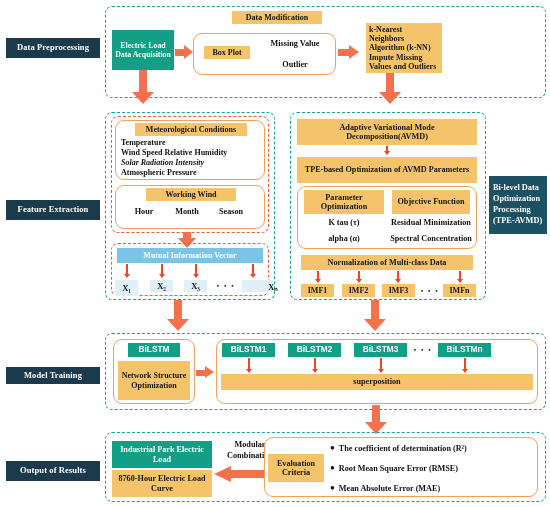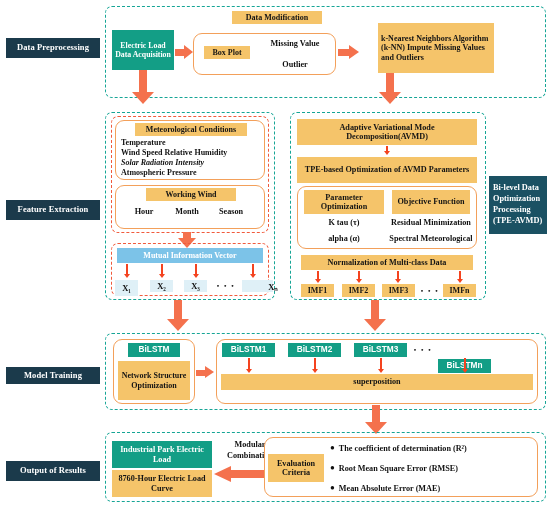--- a/index.html
+++ b/index.html
@@ -87,21 +87,21 @@
   <div class="abs amber" style="left:232px;top:11px;width:90px;height:13px;font-size:8px;text-align:center;">Data Modification</div>
 
   <div class="abs panel" style="left:193px;top:33px;width:143px;height:42px;"></div>
 
   <div class="abs amber" style="left:204px;top:46px;width:46px;height:13px;font-size:8px;">Box Plot</div>
 
   <div class="abs plaintext" style="left:260px;top:38px;width:70px;height:13px;font-size:8.2px;justify-content:center;">Missing Value</div>
 
   <div class="abs plaintext" style="left:260px;top:59px;width:70px;height:13px;font-size:8.2px;justify-content:center;">Outlier</div>
 
-  <div class="abs amber" style="left:378px;top:23px;width:116px;height:50px;font-size:8px;padding:0 3px;text-align:left;justify-content:flex-start;">k-Nearest Neighbors Algorithm   (k-NN) Impute Missing Values and Outliers</div>
+  <div class="abs amber" style="left:366px;top:23px;width:76px;height:50px;font-size:8px;padding:0 3px;text-align:left;justify-content:flex-start;">k-Nearest Neighbors Algorithm   (k-NN) Impute Missing Values and Outliers</div>
 
   <div class="arrow-r" style="left:175px;top:45px;width:18px;height:14px;">
     <div class="shaft" style="left:0;top:4px;width:11px;height:7px;"></div>
     <div class="head" style="left:9px;top:0;border-top:7px solid transparent;border-bottom:7px solid transparent;border-left:9px solid #f4714d;"></div>
   </div>
 
   <div class="arrow-r" style="left:338px;top:45px;width:22px;height:14px;">
     <div class="shaft" style="left:0;top:4px;width:13px;height:7px;"></div>
     <div class="head" style="left:11px;top:0;border-top:7px solid transparent;border-bottom:7px solid transparent;border-left:10px solid #f4714d;"></div>
   </div>
@@ -181,21 +181,21 @@
 
   <div class="abs panel" style="left:297px;top:186px;width:180px;height:63px;"></div>
 
   <div class="abs amber" style="left:304px;top:190px;width:80px;height:24px;font-size:8.2px;">Parameter Optimization</div>
 
   <div class="abs amber" style="left:392px;top:190px;width:78px;height:24px;font-size:8.2px;">Objective Function</div>
 
   <div class="abs plaintext" style="left:303px;top:217px;width:82px;height:13px;font-size:8.2px;justify-content:center;">K      tau (τ)</div>
   <div class="abs plaintext" style="left:303px;top:233px;width:82px;height:13px;font-size:8.2px;justify-content:center;">alpha (α)</div>
   <div class="abs plaintext" style="left:386px;top:217px;width:90px;height:13px;font-size:8.2px;justify-content:center;">Residual Minimization</div>
-  <div class="abs plaintext" style="left:386px;top:233px;width:90px;height:13px;font-size:8.2px;justify-content:center;">Spectral Meteorological</div>
+  <div class="abs plaintext" style="left:386px;top:233px;width:90px;height:13px;font-size:8.2px;justify-content:center;">Spectral Concentration</div>
 
   <div class="abs amber" style="left:301px;top:255px;width:172px;height:15px;font-size:8.2px;">Normalization of Multi-class Data</div>
 
   <div class="thin-arrow" style="left:317px;top:271px;width:1.6px;height:9px;"></div>
   <div class="thin-head" style="left:315px;top:279px;"></div>
   <div class="thin-arrow" style="left:358px;top:271px;width:1.6px;height:9px;"></div>
   <div class="thin-head" style="left:356px;top:279px;"></div>
   <div class="thin-arrow" style="left:397px;top:271px;width:1.6px;height:9px;"></div>
   <div class="thin-head" style="left:395px;top:279px;"></div>
   <div class="thin-arrow" style="left:459px;top:271px;width:1.6px;height:9px;"></div>
@@ -231,21 +231,21 @@
     <div class="shaft" style="left:0;top:3.5px;width:11px;height:6px;"></div>
     <div class="head" style="left:9px;top:0;border-top:6.5px solid transparent;border-bottom:6.5px solid transparent;border-left:9px solid #f4714d;"></div>
   </div>
 
   <div class="abs panel" style="left:216px;top:339px;width:322px;height:65px;"></div>
 
   <div class="abs teal" style="left:222px;top:343px;width:53px;height:14px;font-size:8.3px;font-family:'Liberation Sans',sans-serif;">BiLSTM1</div>
   <div class="abs teal" style="left:288px;top:343px;width:53px;height:14px;font-size:8.3px;font-family:'Liberation Sans',sans-serif;">BiLSTM2</div>
   <div class="abs teal" style="left:354px;top:343px;width:53px;height:14px;font-size:8.3px;font-family:'Liberation Sans',sans-serif;">BiLSTM3</div>
   <div class="abs dots" style="left:409px;top:343px;width:28px;height:14px;font-size:7px;">• • •</div>
-  <div class="abs teal" style="left:438px;top:343px;width:53px;height:14px;font-size:8.3px;font-family:'Liberation Sans',sans-serif;margin-top:16px;">BiLSTMn</div>
+  <div class="abs teal" style="left:438px;top:343px;width:53px;height:14px;font-size:8.3px;font-family:'Liberation Sans',sans-serif;">BiLSTMn</div>
 
   <div class="thin-arrow" style="left:248px;top:358px;width:1.6px;height:12px;"></div>
   <div class="thin-head" style="left:246px;top:369px;"></div>
   <div class="thin-arrow" style="left:314px;top:358px;width:1.6px;height:12px;"></div>
   <div class="thin-head" style="left:312px;top:369px;"></div>
   <div class="thin-arrow" style="left:380px;top:358px;width:1.6px;height:12px;"></div>
   <div class="thin-head" style="left:378px;top:369px;"></div>
   <div class="thin-arrow" style="left:464px;top:358px;width:1.6px;height:12px;"></div>
   <div class="thin-head" style="left:462px;top:369px;"></div>
 

